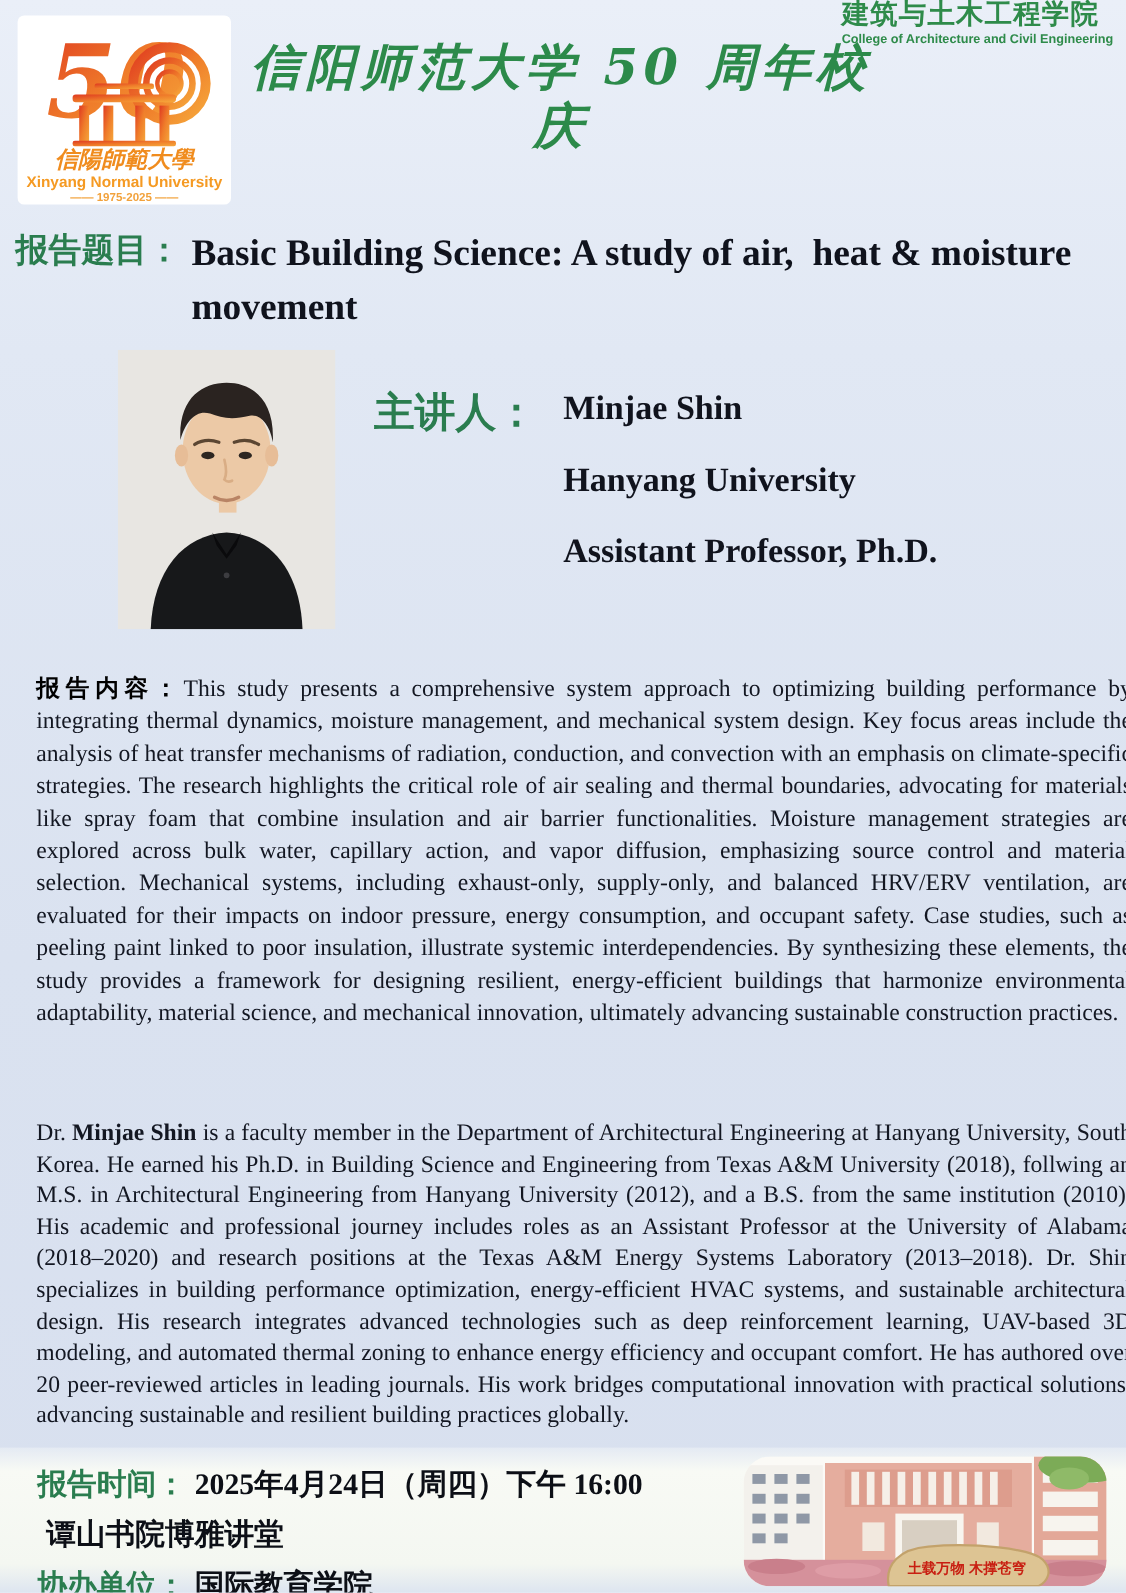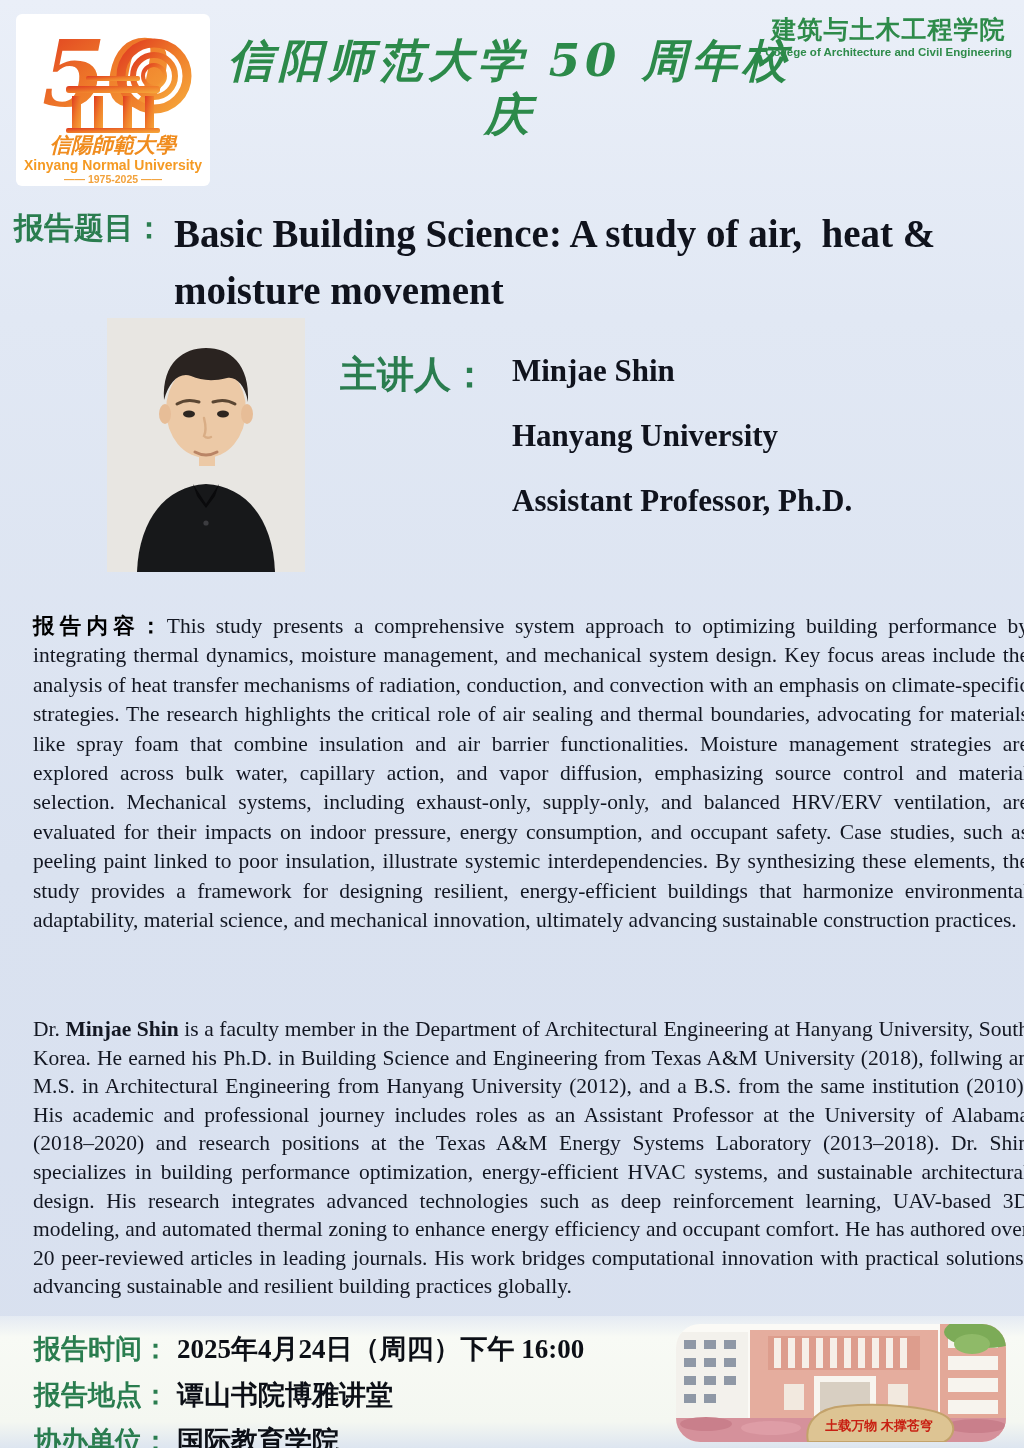--- a/index.html
+++ b/index.html
@@ -24,28 +24,28 @@
   .logo-box svg { display: block; width: 100%; height: 100%; }
 
   .main-title {
     position: absolute; left: 222px; top: 34px; width: 576px;
     text-align: center; color: #2c8a4a;
     font-family: "DejaVu Serif", serif; font-style: italic; font-weight: bold;
   }
   .main-title .line1 { font-size: 45px; letter-spacing: 5px; line-height: 1.2; }
   .main-title .line2 { font-size: 44px; letter-spacing: 16px; line-height: 1.2; margin-top: 14px; }
 
-  .college { position: absolute; right: 12px; top: 16px; color: #2e8b4a; text-align: center; }
+  .college { position: absolute; right: 12px; top: 0; color: #2e8b4a; text-align: left; }
   .college .cn { font-size: 25px; font-weight: bold; letter-spacing: 1px; line-height: 1.1; }
   .college .en { font-size: 11.5px; font-weight: bold; margin-top: 2px; }
 
   
   .report-title { position: absolute; left: 14px; top: 206px; width: 998px; display: flex; align-items: flex-start; }
   .rt-label { flex: 0 0 auto; color: #2a7d4f; font-weight: bold; font-size: 30px; line-height: 1.45; white-space: nowrap; }
-  .rt-text { font-family: "Liberation Serif", serif; font-weight: bold; font-size: 39px; line-height: 1.45;
+  .rt-text { font-family: "Liberation Serif", serif; font-weight: bold; font-size: 34px; line-height: 1.45;
              color: #10131d; margin-left: 10px; white-space: pre-wrap; }
 
   
   .speaker-photo { position: absolute; left: 107px; top: 318px; width: 198px; height: 254px; }
   .speaker-photo svg { display: block; width: 100%; height: 100%; }
   .speaker-label { position: absolute; left: 340px; top: 350px; font-size: 37px; font-weight: bold; color: #2a7d4f; }
   .speaker-info  { position: absolute; left: 512px; top: 352px; font-family: "Liberation Serif", serif;
                    font-weight: bold; font-size: 31px; color: #10131d; }
   .speaker-info .line { margin-bottom: 28px; line-height: 1.2; }
 
@@ -150,21 +150,20 @@
 
   <p class="para bio"><span>Dr. </span><b>Minjae Shin</b><span> is a faculty member in the Department of Architectural Engineering at Hanyang University, South Korea. He earned his Ph.D. in Building Science and Engineering from Texas A&amp;M University (2018), follwing an M.S. in Architectural Engineering from Hanyang University (2012), and a B.S. from the same institution (2010). His academic and professional journey includes roles as an Assistant Professor at the University of Alabama (2018–2020) and research positions at the Texas A&amp;M Energy Systems Laboratory (2013–2018). Dr. Shin specializes in building performance optimization, energy-efficient HVAC systems, and sustainable architectural design. His research integrates advanced technologies such as deep reinforcement learning, UAV-based 3D modeling, and automated thermal zoning to enhance energy efficiency and occupant comfort. He has authored over 20 peer-reviewed articles in leading journals. His work bridges computational innovation with practical solutions, advancing sustainable and resilient building practices globally.</span></p>
 
   <div class="footer-band">
     <div class="footer-info">
       <div class="f-row">
         <span class="f-label">报告时间：</span>
         <span class="f-value">2025年4月24日（周四）下午 16:00</span>
       </div>
       <div class="f-row">
-        <span class="f-label">报告地点：</span>
         <span class="f-value">谭山书院博雅讲堂</span>
       </div>
       <div class="f-row">
         <span class="f-label">协办单位：</span>
         <span class="f-value">国际教育学院</span>
       </div>
     </div>
 
     <div class="campus-photo">
       <svg viewBox="0 0 330 118">

